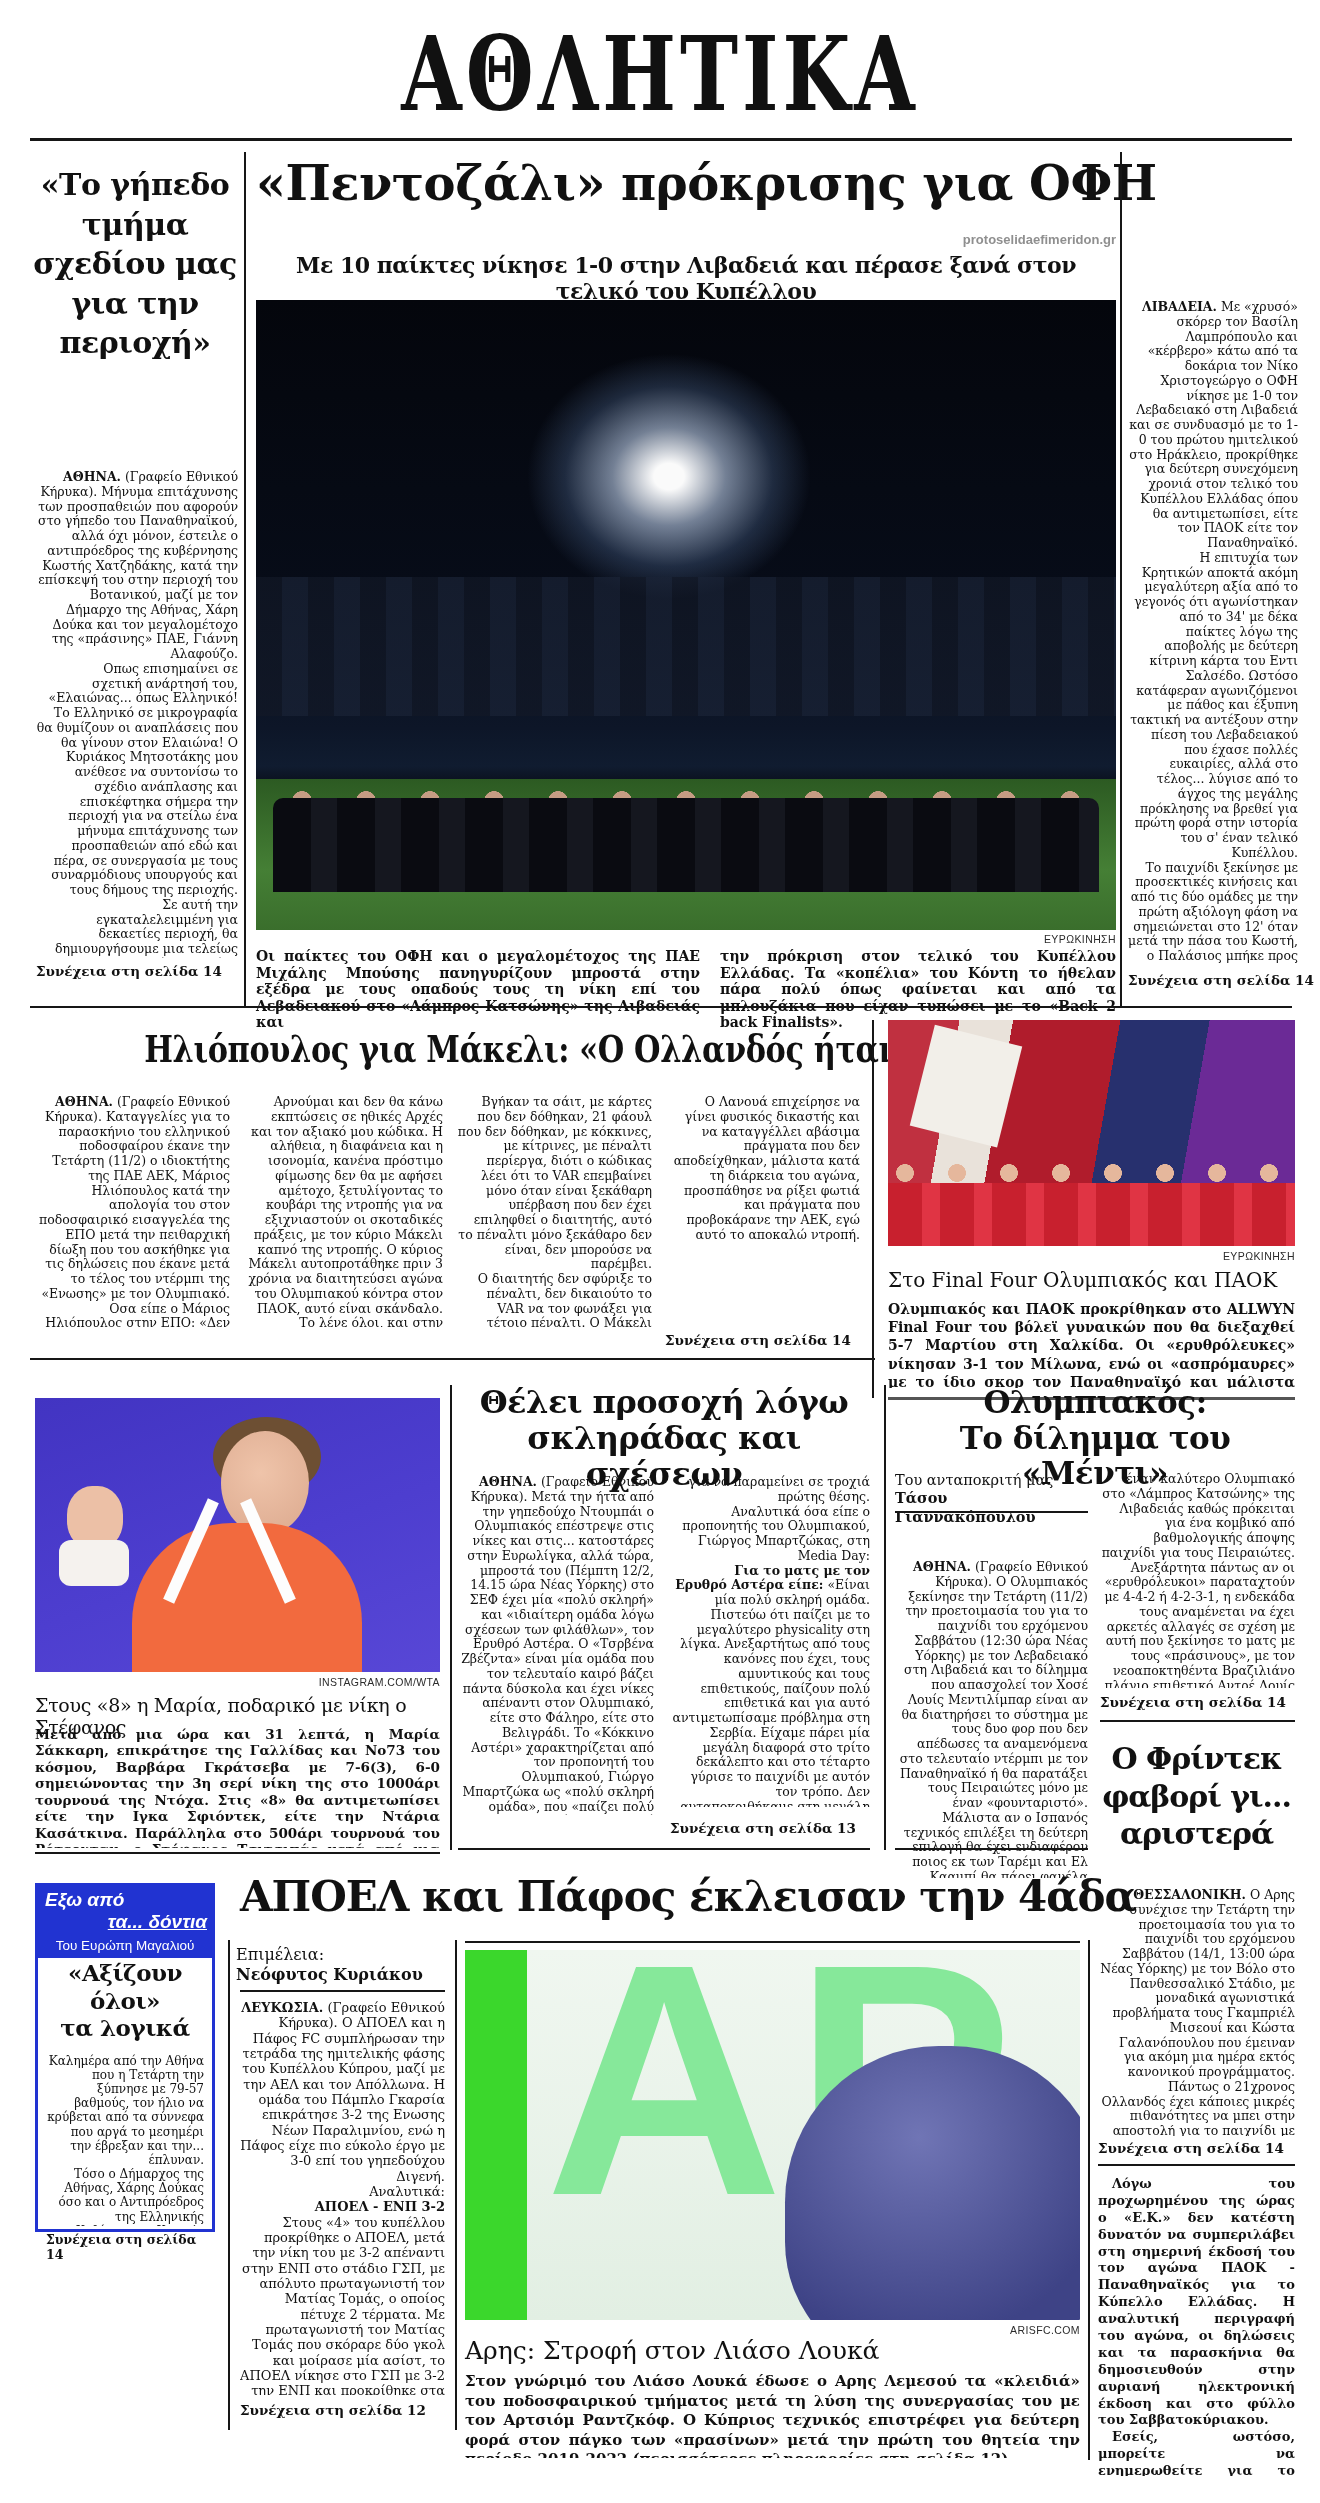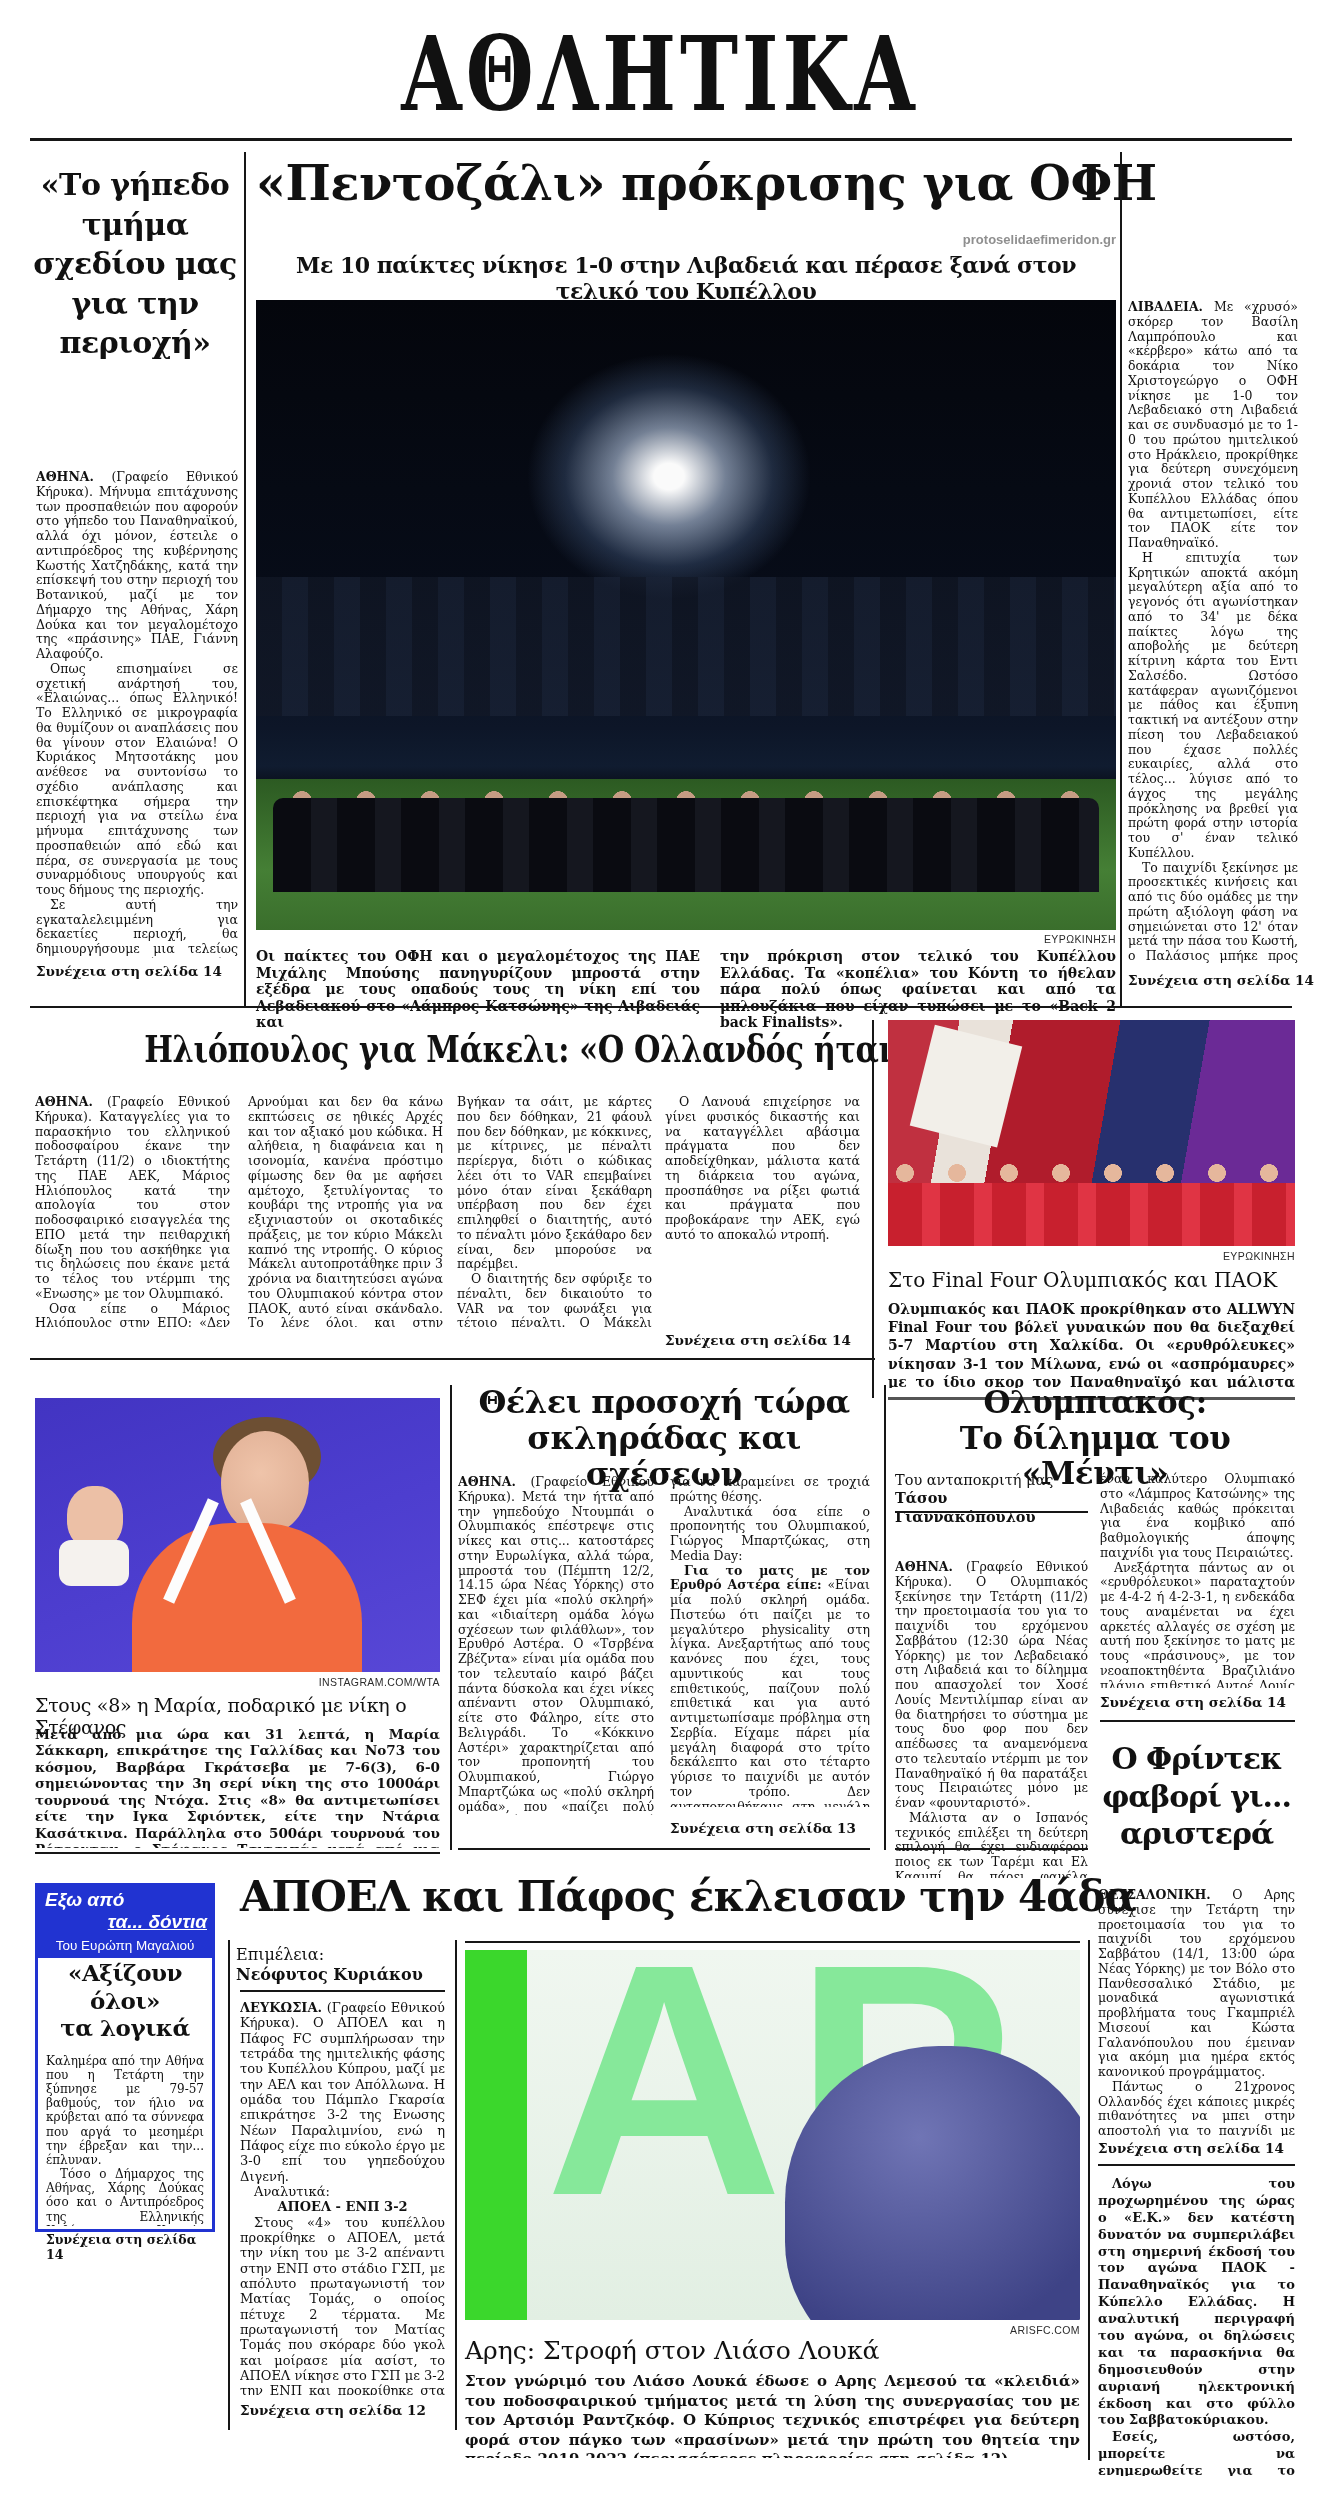--- a/index.html
+++ b/index.html
@@ -2,21 +2,21 @@
 <html lang="el"><head>
 <meta charset="utf-8">
 <style>
   html,body{margin:0;padding:0;background:#e8e8e8;}
   #page{position:relative;width:1320px;height:2503px;background:#ffffff;margin:0 auto;
         font-family:"DejaVu Serif", serif;color:#111;overflow:hidden;}
   .abs{position:absolute;}
   .hrule{position:absolute;background:#161616;height:2px;}
   .vrule{position:absolute;background:#161616;width:2px;}
   .jtext{font-size:12.5px;line-height:1.18;text-align:justify;overflow:hidden;}
-  .jtext p{margin:0;text-indent:14px;}
+  .jtext p{margin:0;text-indent:14px;text-align:right;}
   .jtext p.first{text-indent:0;}
   .lead-b{font-weight:bold;}
   .cont{font-weight:bold;font-size:13.5px;}
   .credit{font-family:"Liberation Sans",sans-serif;font-size:10.5px;color:#2b2b2b;letter-spacing:.4px;text-align:right;}
   .cap-title{font-weight:normal;}
   .headline{font-weight:bold;letter-spacing:-0.5px;}
   .center{text-align:center;}
   
   #masthead{left:0;right:0;top:14px;text-align:center;font-size:78px;font-weight:600;
             letter-spacing:4px;transform:scaleY(1.32);transform-origin:50% 0;}
@@ -148,21 +148,21 @@
     <div class="fist"></div>
     <div class="wrist"></div>
   </div>
   <div class="abs credit" style="left:180px;width:260px;top:1676px;">INSTAGRAM.COM/WTA</div>
   <div class="abs cap-title" style="left:35px;width:405px;top:1694px;font-size:19px;letter-spacing:-0.3px;">Στους «8» η Μαρία, ποδαρικό με νίκη ο Στέφανος</div>
   <div class="abs" style="left:35px;width:405px;top:1726px;height:122px;font-size:13.5px;font-weight:bold;line-height:1.22;text-align:justify;overflow:hidden;">Μετά από μια ώρα και 31 λεπτά, η Μαρία Σάκκαρη, επικράτησε της Γαλλίδας και Νο73 του κόσμου, Βαρβάρα Γκράτσεβα με 7-6(3), 6-0 σημειώνοντας την 3η σερί νίκη της στο 1000άρι τουρνουά της Ντόχα. Στις «8» θα αντιμετωπίσει είτε την Ιγκα Σφιόντεκ, είτε την Ντάρια Κασάτκινα. Παράλληλα στο 500άρι τουρνουά του Ρότερνταμ, ο Στέφανος Τσιτσιπάς μετά από μια ώρα και 23 λεπτά, επικράτησε με 7-5, 6-3 του Γάλλου και Νο28 του Κόσμου, Αρτούρ Ριντερκνές, κάνοντας πρεμιέρα με το... δεξί. Στη φάση των «16» της διοργάνωσης θα αντιμετωπίσει τον Ολλανδό, Μπόουτικ φαν ντε Σάντσχουλπ.</div>
   <div class="hrule" style="left:35px;width:405px;top:1852px;"></div>
 
   <div class="vrule" style="left:450px;top:1385px;height:465px;"></div>
   <div class="abs headline center" style="left:458px;width:412px;top:1385px;font-size:32px;line-height:1.12;">
-    <span>Θέλει προσοχή τώρα</span><br>
+    <span>Θέλει προσοχή λόγω</span><br>
     <span>σκληράδας και σχέσεων</span>
   </div>
   <div class="abs jtext" style="left:458px;width:196px;top:1475px;height:340px;">
     <p class="first"><span class="lead-b">ΑΘΗΝΑ.</span> <span>(Γραφείο Εθνικού Κήρυκα). Μετά την ήττα από την γηπεδούχο Ντουμπάι ο Ολυμπιακός επέστρεψε στις νίκες και στις... κατοστάρες στην Ευρωλίγκα, αλλά τώρα, μπροστά του (Πέμπτη 12/2, 14.15 ώρα Νέας Υόρκης) στο ΣΕΦ έχει μία «πολύ σκληρή» και «ιδιαίτερη ομάδα λόγω σχέσεων των φιλάθλων», τον Ερυθρό Αστέρα. Ο «Τσρβένα Ζβέζντα» είναι μία ομάδα που τον τελευταίο καιρό βάζει πάντα δύσκολα και έχει νίκες απέναντι στον Ολυμπιακό, είτε στο Φάληρο, είτε στο Βελιγράδι. Το «Κόκκινο Αστέρι» χαρακτηρίζεται από τον προπονητή του Ολυμπιακού, Γιώργο Μπαρτζώκα ως «πολύ σκληρή ομάδα», που «παίζει πολύ επιθετικά και για αυτό αντιμετωπίσαμε πρόβλημα στη Σερβία», ενώ ο Ομηρος Νετζήπογλου το χαρακτήρισε «ιδιαίτερο παιχνίδι λόγω της σχέσης των φιλάθλων».</span></p>
 
   </div>
   <div class="abs jtext" style="left:670px;width:200px;top:1475px;height:332px;">
     <p class="first">για να παραμείνει σε τροχιά πρώτης θέσης.</p>
     <p>Αναλυτικά όσα είπε ο προπονητής του Ολυμπιακού, Γιώργος Μπαρτζώκας, στη Media Day:</p>
     <p><span class="lead-b">Για το ματς με τον Ερυθρό Αστέρα είπε:</span> <span>«Είναι μία πολύ σκληρή ομάδα. Πιστεύω ότι παίζει με το μεγαλύτερο physicality στη λίγκα. Ανεξαρτήτως από τους κανόνες που έχει, τους αμυντικούς και τους επιθετικούς, παίζουν πολύ επιθετικά και για αυτό αντιμετωπίσαμε πρόβλημα στη Σερβία. Είχαμε πάρει μία μεγάλη διαφορά στο τρίτο δεκάλεπτο και στο τέταρτο γύρισε το παιχνίδι με αυτόν τον τρόπο. Δεν ανταποκριθήκαμε στη μεγάλη πίεση και στη σκληράδα που έβαλαν αμυντικά. Πήγαμε σε παιχνίδι μακριά από τους κανόνες μας, προσπαθήσαμε να επιτεθούμε ατομικά και αυτό μας δημιούργησε πρόβλημα. Αυτή τη στιγμή πρέπει να διδαχθούμε από αυτό το ματς και να καταλάβουμε ότι είναι</span></p>

